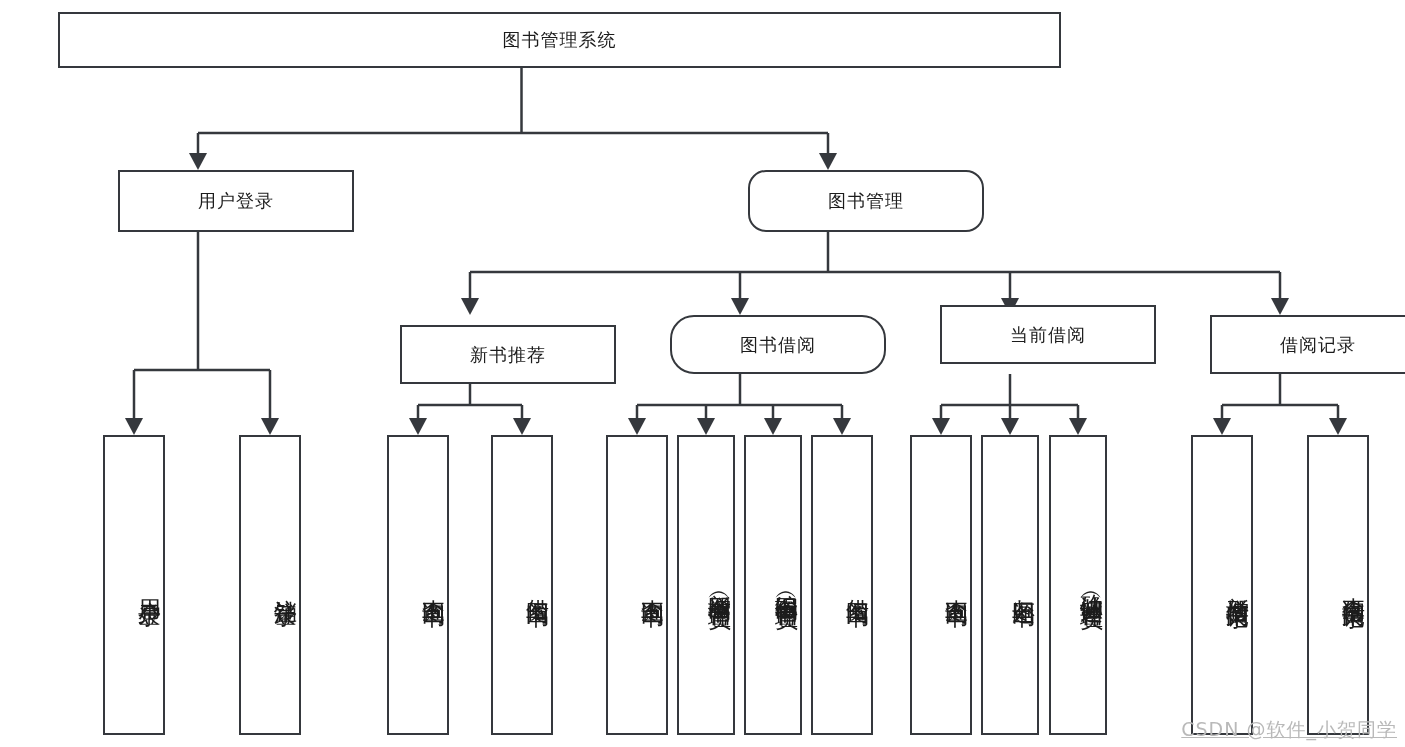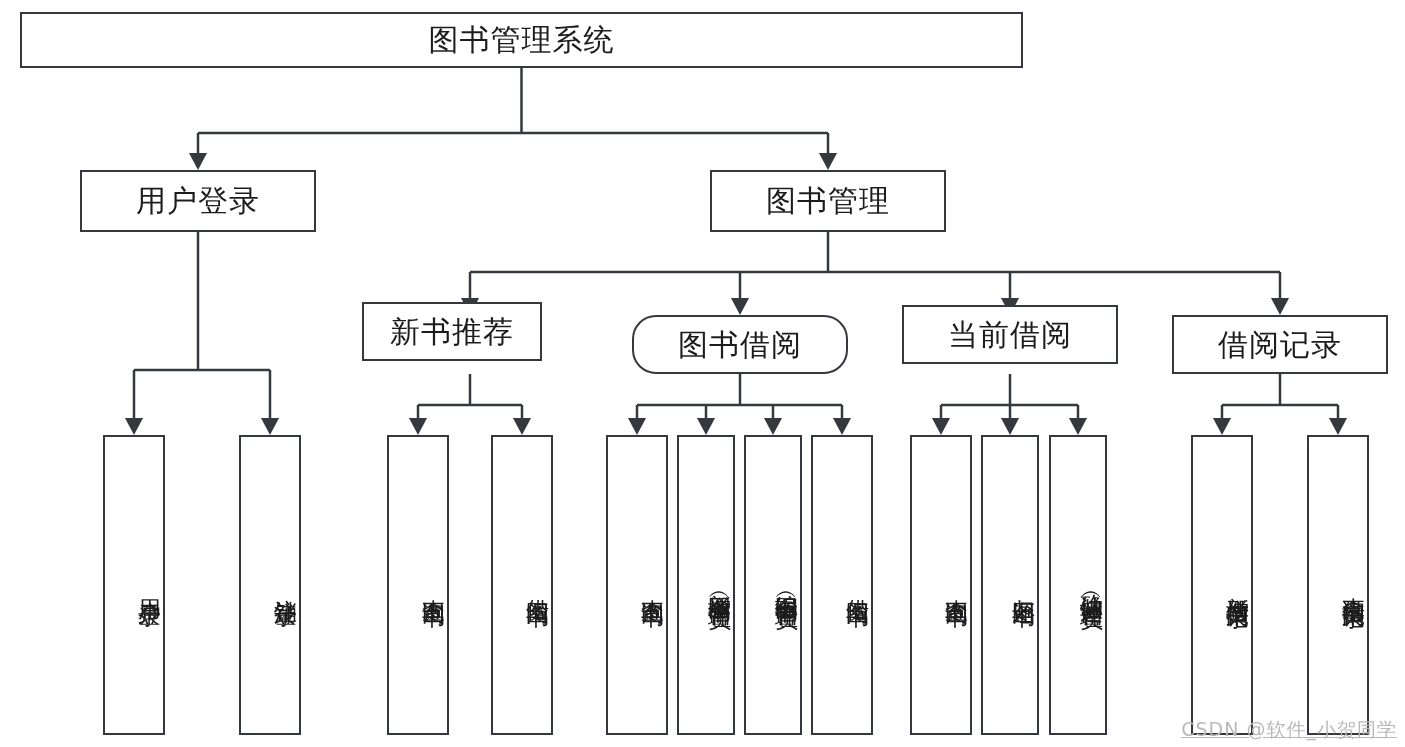--- a/index.html
+++ b/index.html
@@ -15,23 +15,24 @@
     position:absolute;
     box-sizing:border-box;
     background:#ffffff;
     border:2.5px solid #35383d;
     display:flex;
     align-items:center;
     justify-content:center;
     color:#1c1c1c;
   }
   .node.h{
-    font-size:30px;
+    font-size:18px;
     letter-spacing:1px;
     line-height:1;
+    margin-left:38px;
   }
   .node.v{
     writing-mode:vertical-rl;
     text-orientation:upright;
     font-size:23px;
     line-height:1.18;
     letter-spacing:2px;
     padding:6px 0;
     align-items:flex-start;
     justify-content:center;
@@ -129,25 +130,25 @@
     <polygon points="1329,418 1347,418 1338,435"></polygon>
   </svg>
 
   <div class="node h" style="left:20px;top:12px;width:1003px;height:56px;">
     <span>图书管理系统</span>
   </div>
 
   <div class="node h" style="left:80px;top:170px;width:236px;height:62px;">
     <span>用户登录</span>
   </div>
-  <div class="node h" style="left:710px;top:170px;width:236px;height:62px;">
+  <div class="node h" style="left:710px;top:170px;width:236px;height:62px;border-radius:18px;">
     <span>图书管理</span>
   </div>
 
-  <div class="node h" style="left:362px;top:302px;width:180px;height:59px;">
+  <div class="node h" style="left:362px;top:325px;width:216px;height:59px;">
     <span>新书推荐</span>
   </div>
   <div class="node h" style="left:632px;top:315px;width:216px;height:59px;border-radius:24px;">
     <span>图书借阅</span>
   </div>
   <div class="node h" style="left:902px;top:305px;width:216px;height:59px;">
     <span>当前借阅</span>
   </div>
   <div class="node h" style="left:1172px;top:315px;width:216px;height:59px;">
     <span>借阅记录</span>

